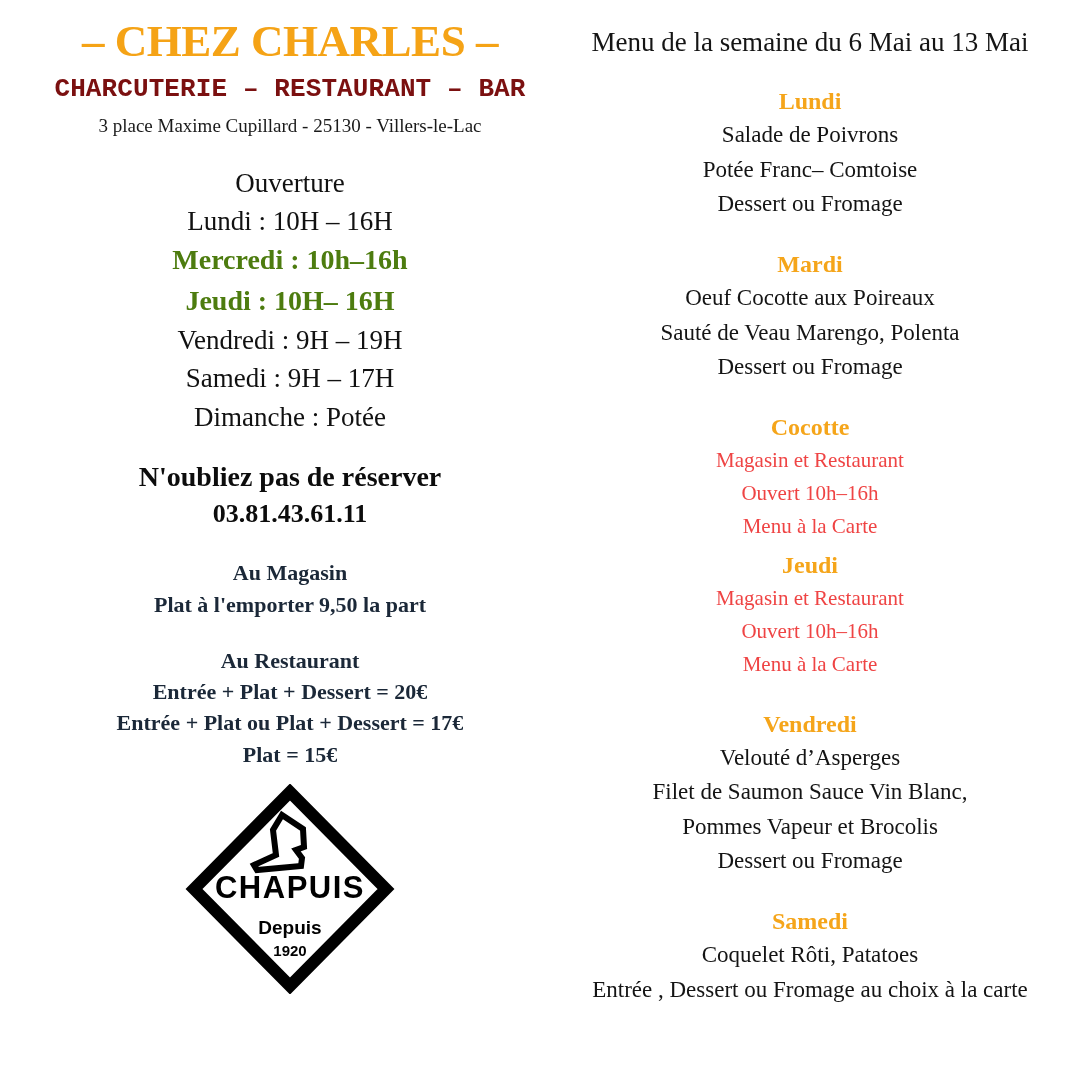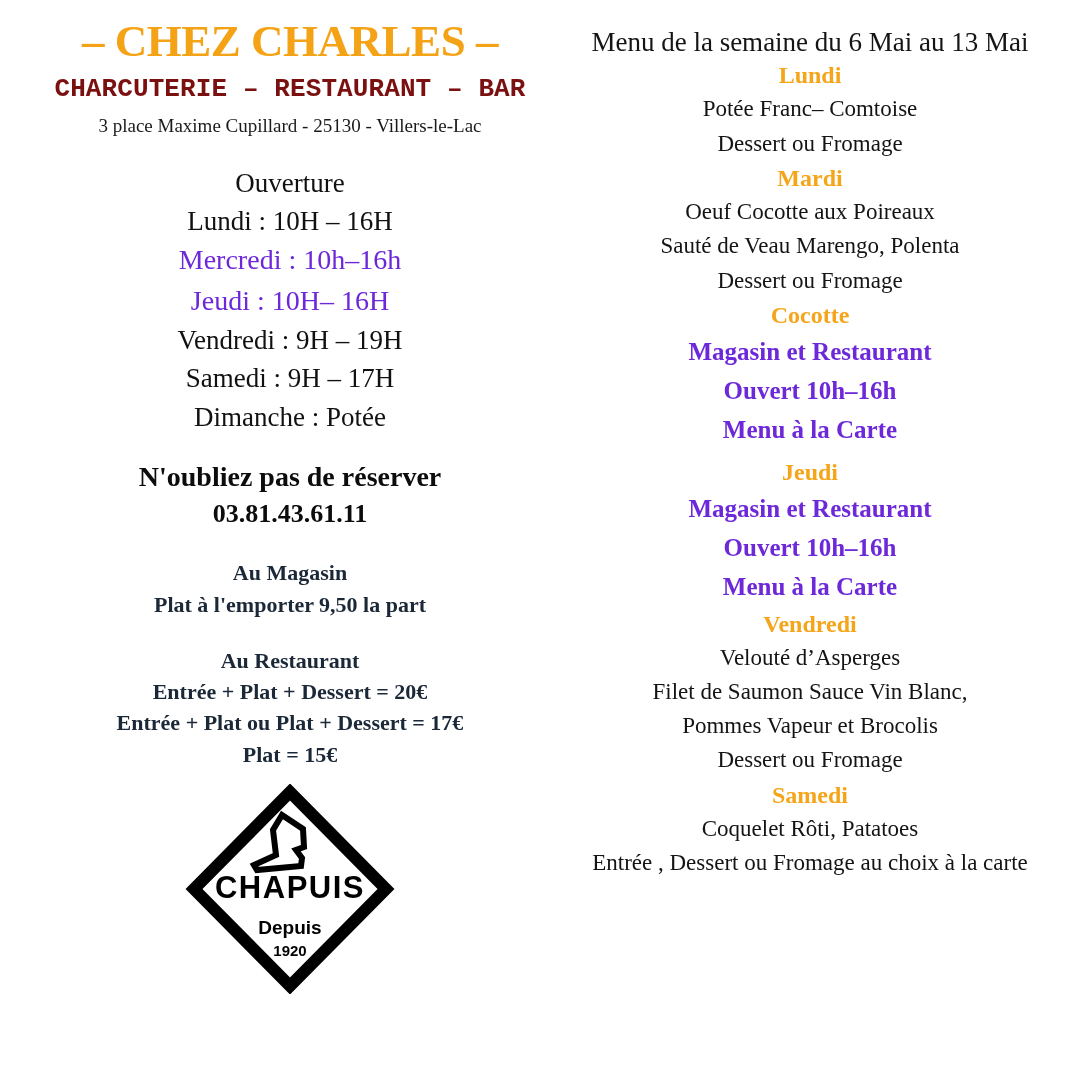--- a/index.html
+++ b/index.html
@@ -55,22 +55,22 @@
     font-size:27px;
     color:#111111;
     line-height:1.42;
   }
   .hours-line {
     font-size:27px;
     color:#111111;
     line-height:1.42;
   }
   .hours-line.highlight {
-    color:#6d28d9;
-    font-weight:400;
+    color:#4d7c0f;
+    font-weight:700;
     font-size:28px;
     line-height:1.44;
   }
 
   .reserve-block { margin-top:22px; }
   .reserve-text {
     font-size:28px;
     font-weight:700;
     color:#0c0c0c;
     line-height:1.36;
@@ -111,37 +111,37 @@
     width:540px;
     padding-top:26px;
     text-align:center;
   }
   .menu-week-title {
     font-size:27px;
     color:#151515;
     line-height:1.2;
     white-space:nowrap;
   }
-  .day-group { }
+  .day-group { margin-top:26px; }
   .day-group.tight { margin-top:5px; }
   .day-name {
     font-size:24px;
     font-weight:700;
     color:#F5A51A;
     line-height:1.42;
   }
   .dish {
     font-size:23px;
     color:#141414;
     line-height:1.49;
   }
   .dish.alert {
-    color:#6d28d9;
-    font-weight:700;
-    font-size:25px;
+    color:#ef4444;
+    font-weight:400;
+    font-size:21px;
     line-height:1.57;
   }
   .dish.wide { white-space:nowrap; }
 </style>
 </head>
 <body>
 
 <div class="page">
 
   <div class="left-col">
@@ -192,20 +192,21 @@
     </div>
 
   </div>
 
   <div class="right-col">
 
     <div class="menu-week-title">Menu de la semaine du 6 Mai au 13 Mai</div>
 
     <div class="day-group">
       <div class="day-name">Lundi</div>
+      <div class="dish">Salade de Poivrons</div>
       <div class="dish">Potée Franc– Comtoise</div>
       <div class="dish">Dessert ou Fromage</div>
     </div>
 
     <div class="day-group">
       <div class="day-name">Mardi</div>
       <div class="dish">Oeuf Cocotte aux Poireaux</div>
       <div class="dish">Sauté de Veau Marengo, Polenta</div>
       <div class="dish">Dessert ou Fromage</div>
     </div>

